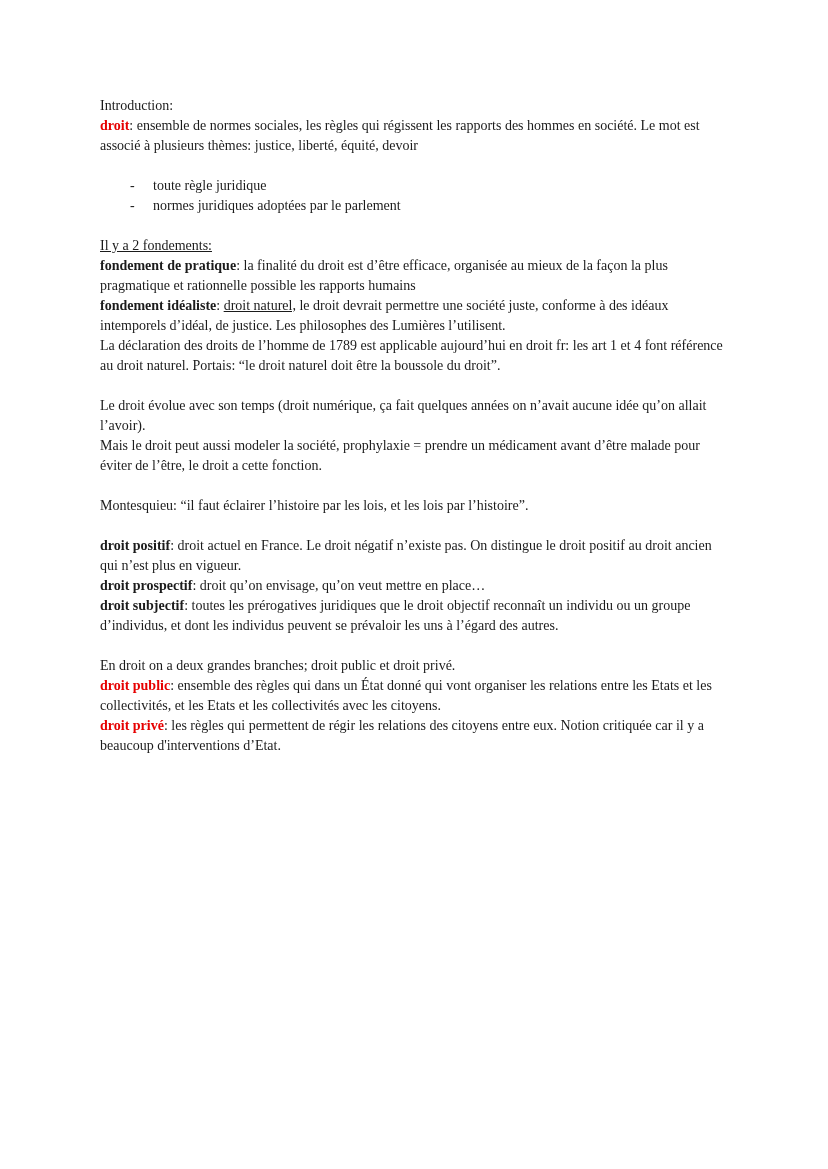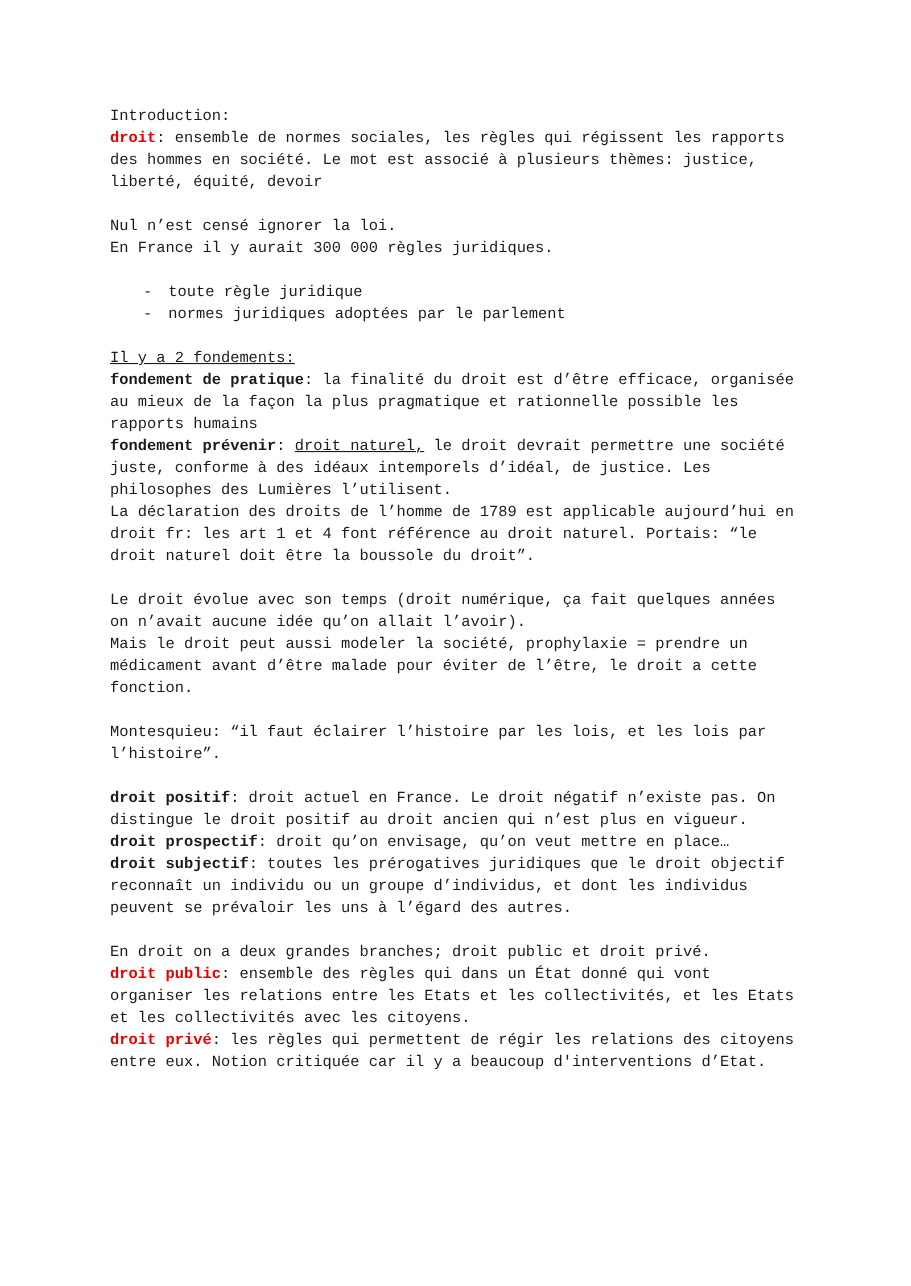--- a/index.html
+++ b/index.html
@@ -11,21 +11,21 @@
     width: 828px;
     height: 1169px;
     overflow: hidden;
   }
   .page {
     box-sizing: border-box;
     width: 828px;
     height: 906px;
     background: var(--page-bg, #ffffff);
     padding: 96px 100px 40px 100px;
-    font-family: Liberation Mono, monospace;
+    font-family: Liberation Serif, serif;
     font-size: 14px;
     line-height: 20px;
     color: var(--text-color, #1b1b1b);
   }
   .doc-p {
     margin: 0 0 20px 0;
     white-space: pre-wrap;
   }
   .doc-p.tight {
     margin-bottom: 0;
@@ -53,35 +53,33 @@
     text-decoration: underline;
   }
 </style>
 </head>
 <body>
 
 <div class="page">
   <div>
       <p class="doc-p"><span>Introduction:
 </span><span class="run-rb">droit</span><span>: ensemble de normes sociales, les règles qui régissent les rapports des hommes en société. Le mot est associé à plusieurs thèmes: justice, liberté, équité, devoir</span></p>
-      <p class="doc-p"><span>Nul n’est censé ignorer la loi.
-En France il y aurait 300 000 règles juridiques.</span></p>
       <div class="doc-list">
         <div class="doc-list-item">
           <span class="marker">-</span>
           <span><span>toute règle juridique</span></span>
         </div>
         <div class="doc-list-item">
           <span class="marker">-</span>
           <span><span>normes juridiques adoptées par le parlement</span></span>
         </div>
       </div>
       <p class="doc-p"><span class="run-u">Il y a 2 fondements:</span><span>
 </span><span class="run-b">fondement de pratique</span><span>: la finalité du droit est d’être efficace, organisée au mieux de la façon la plus pragmatique et rationnelle possible les rapports humains
-</span><span class="run-b">fondement prévenir</span><span>: </span><span class="run-u">droit naturel,</span><span> le droit devrait permettre une société juste, conforme à des idéaux intemporels d’idéal, de justice. Les philosophes des Lumières l’utilisent.
+</span><span class="run-b">fondement idéaliste</span><span>: </span><span class="run-u">droit naturel,</span><span> le droit devrait permettre une société juste, conforme à des idéaux intemporels d’idéal, de justice. Les philosophes des Lumières l’utilisent.
 La déclaration des droits de l’homme de 1789 est applicable aujourd’hui en droit fr: les art 1 et 4 font référence au droit naturel. Portais: “le droit naturel doit être la boussole du droit”.</span></p>
       <p class="doc-p"><span>Le droit évolue avec son temps (droit numérique, ça fait quelques années on n’avait aucune idée qu’on allait l’avoir).
 Mais le droit peut aussi modeler la société, prophylaxie = prendre un médicament avant d’être malade pour éviter de l’être, le droit a cette fonction.</span></p>
       <p class="doc-p"><span>Montesquieu: “il faut éclairer l’histoire par les lois, et les lois par l’histoire”.</span></p>
       <p class="doc-p"><span class="run-b">droit positif</span><span>: droit actuel en France. Le droit négatif n’existe pas. On distingue le droit positif au droit ancien qui n’est plus en vigueur.
 </span><span class="run-b">droit prospectif</span><span>: droit qu’on envisage, qu’on veut mettre en place…
 </span><span class="run-b">droit subjectif</span><span>: toutes les prérogatives juridiques que le droit objectif reconnaît un individu ou un groupe d’individus, et dont les individus peuvent se prévaloir les uns à l’égard des autres.</span></p>
       <p class="doc-p"><span>En droit on a deux grandes branches; droit public et droit privé.
 </span><span class="run-rb">droit public</span><span>: ensemble des règles qui dans un État donné qui vont organiser les relations entre les Etats et les collectivités, et les Etats et les collectivités avec les citoyens.
 </span><span class="run-rb">droit privé</span><span>: les règles qui permettent de régir les relations des citoyens entre eux. Notion critiquée car il y a beaucoup d'interventions d’Etat.</span></p>

